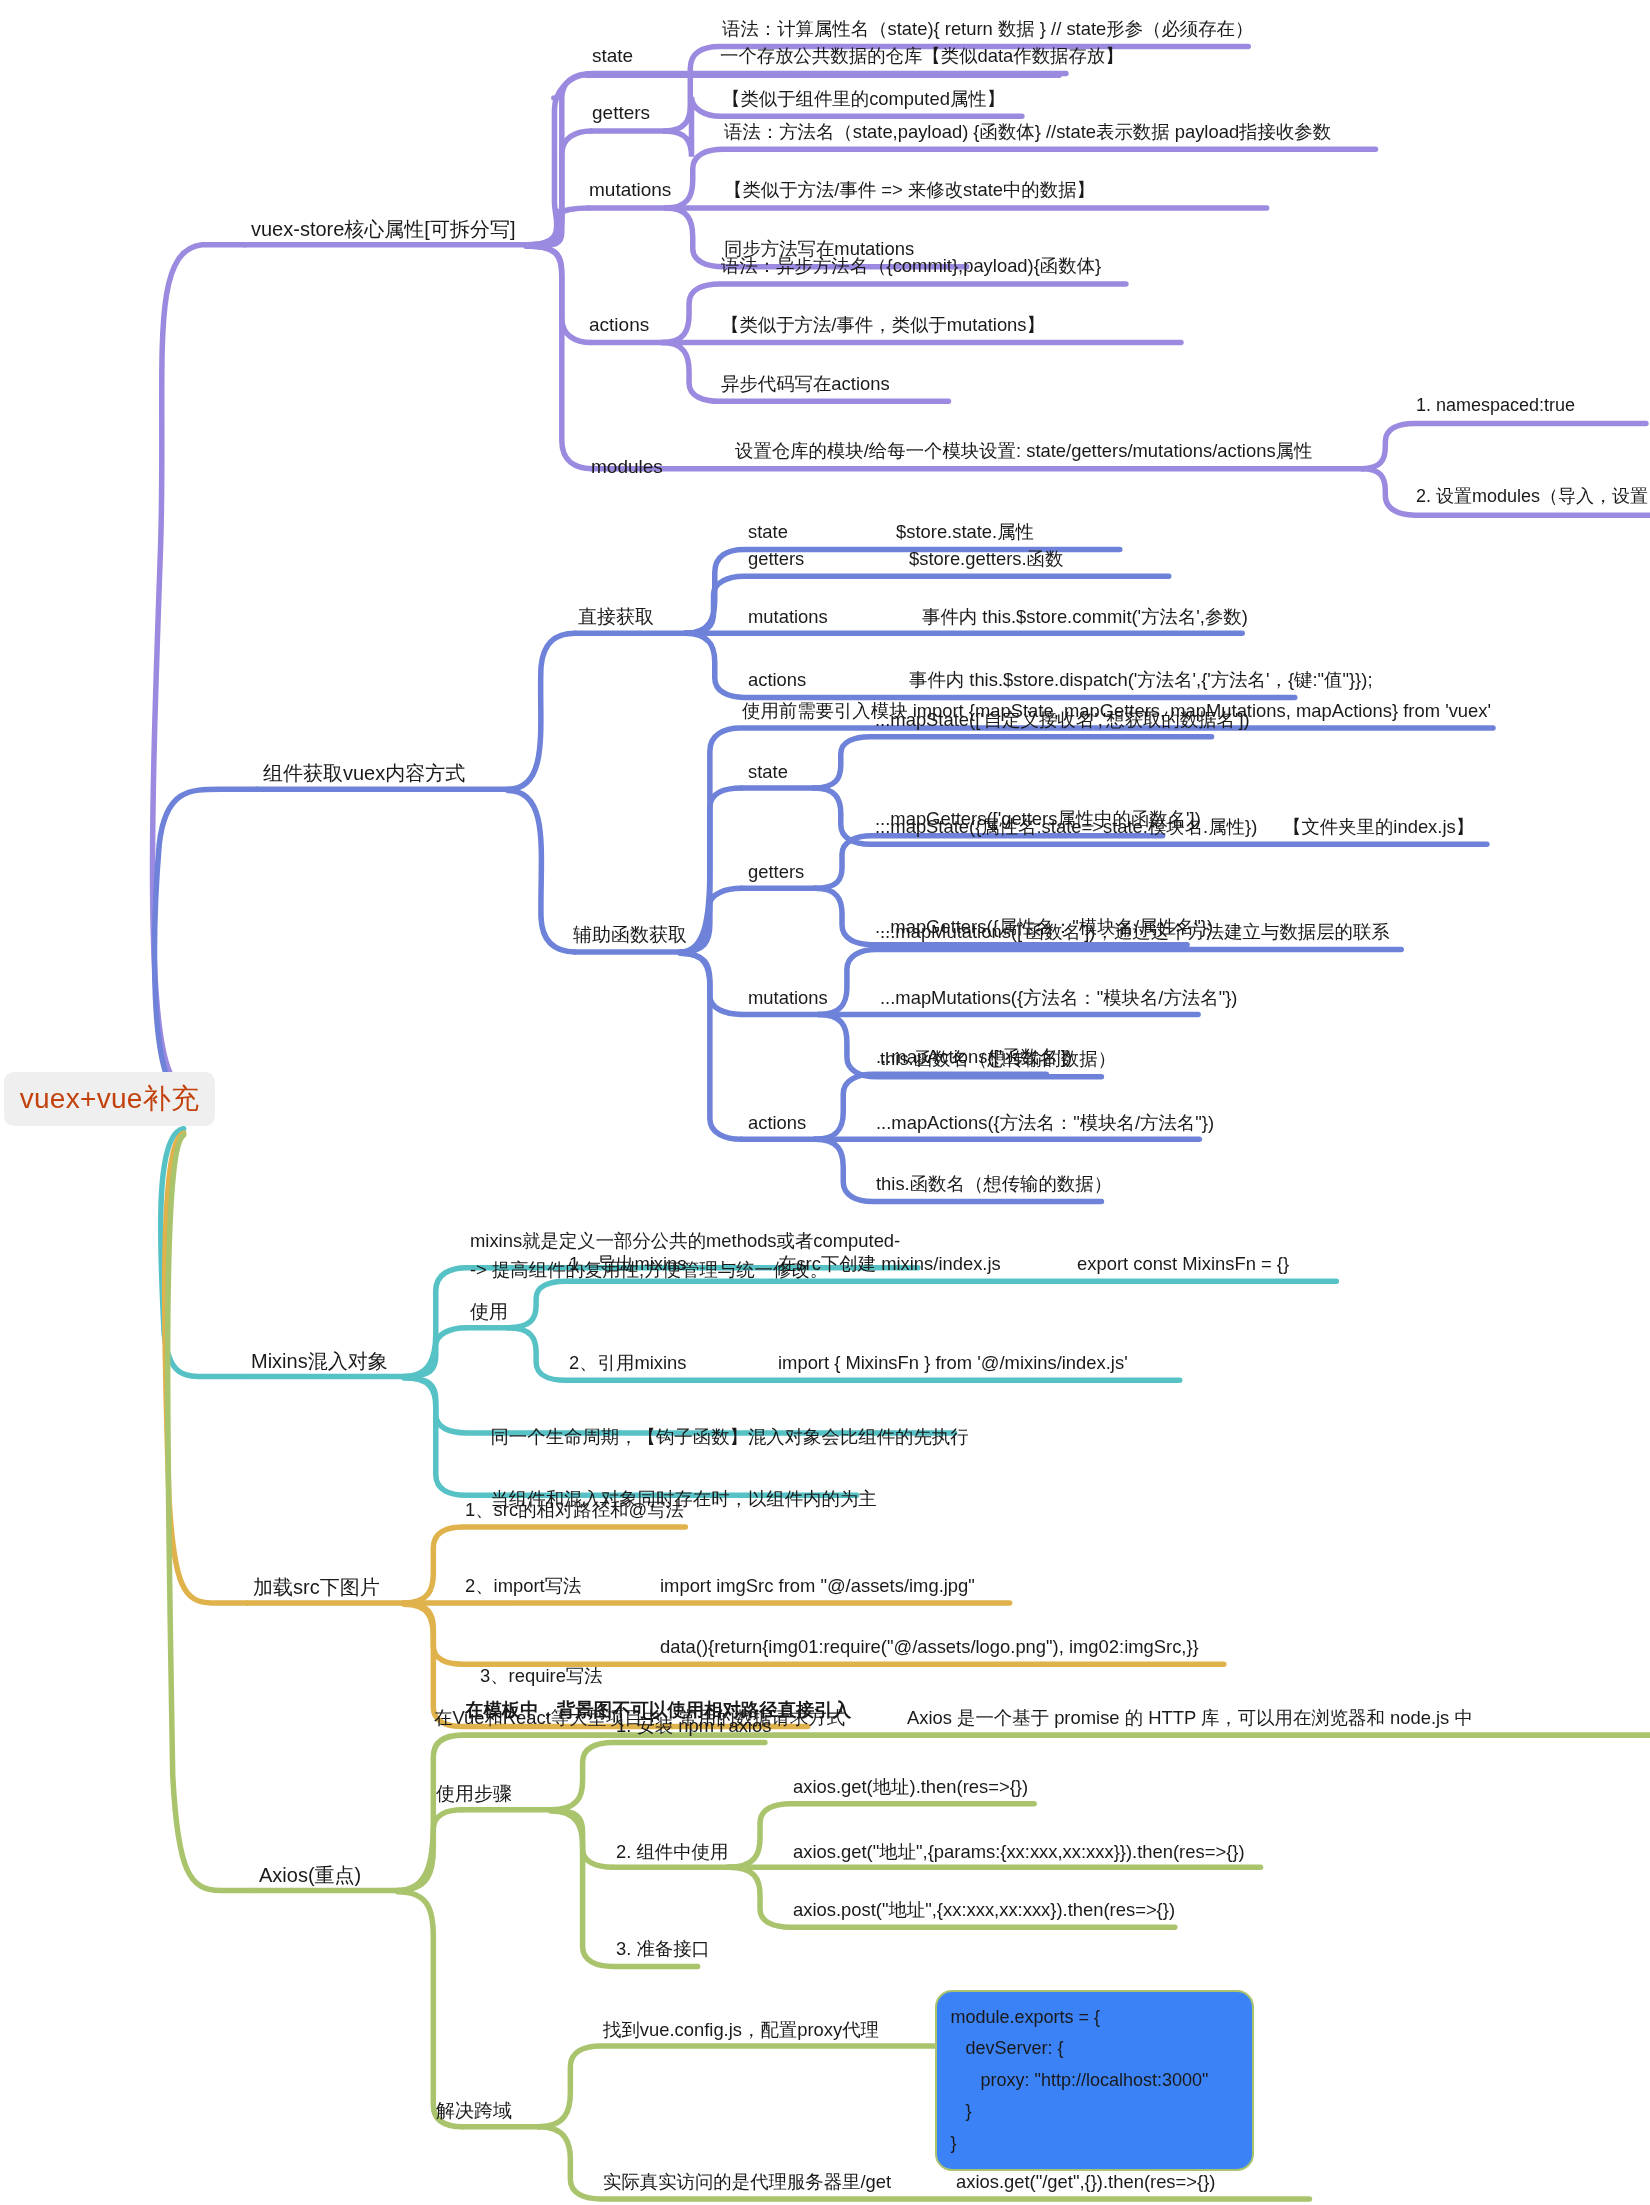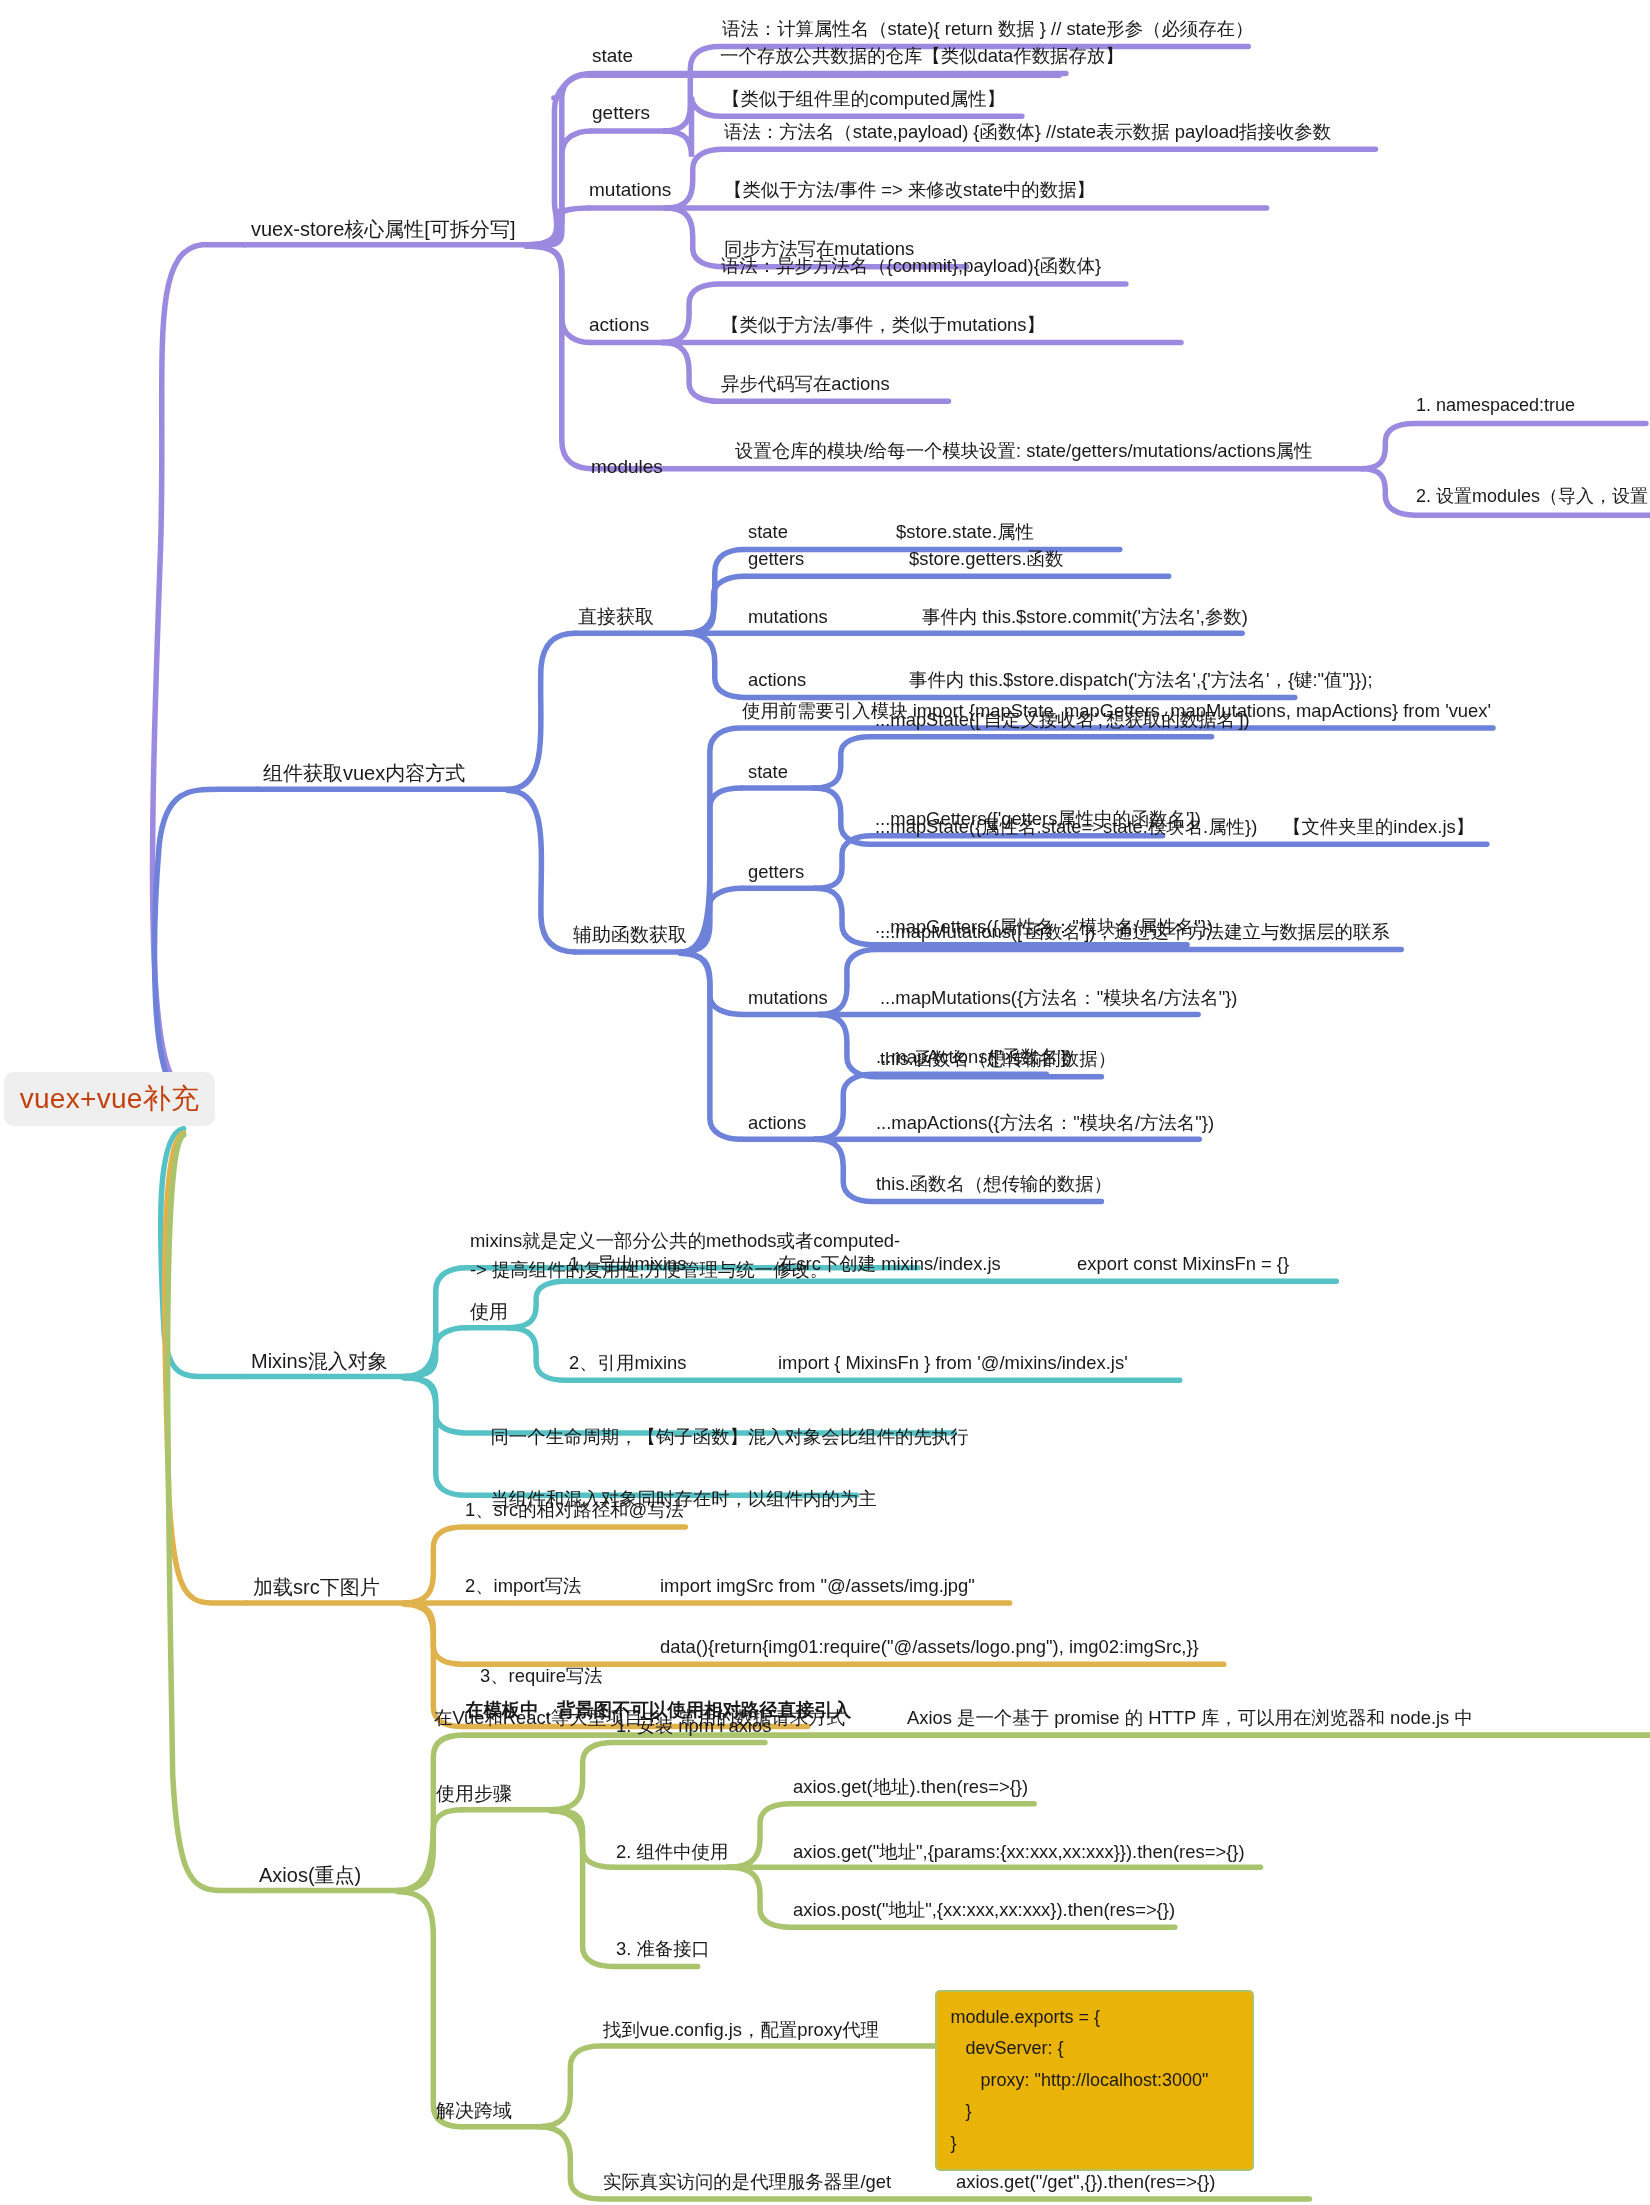--- a/index.html
+++ b/index.html
@@ -28,22 +28,22 @@
   }
   .node.lvl1{font-size:20px;}
   .node.lvl2{font-size:19px;}
   .node.lvl3{font-size:18.4px;}
   .node.lvl4{font-size:18px;}
   .node.bold{font-weight:bold;}
   .node.multiline{white-space:pre-line;line-height:1.55;}
   .codebox{
     position:absolute;
     border:2.4px solid #a9c46c;
-    border-radius:5px;
-    background:#eab308;
+    border-radius:17px;
+    background:#3b82f6;
     padding:9.8px 13.5px;
     font-size:18px;
     line-height:1.75;
     color:#1a1a1a;
     white-space:pre;
   }
 </style>
 </head>
 <body>
 

